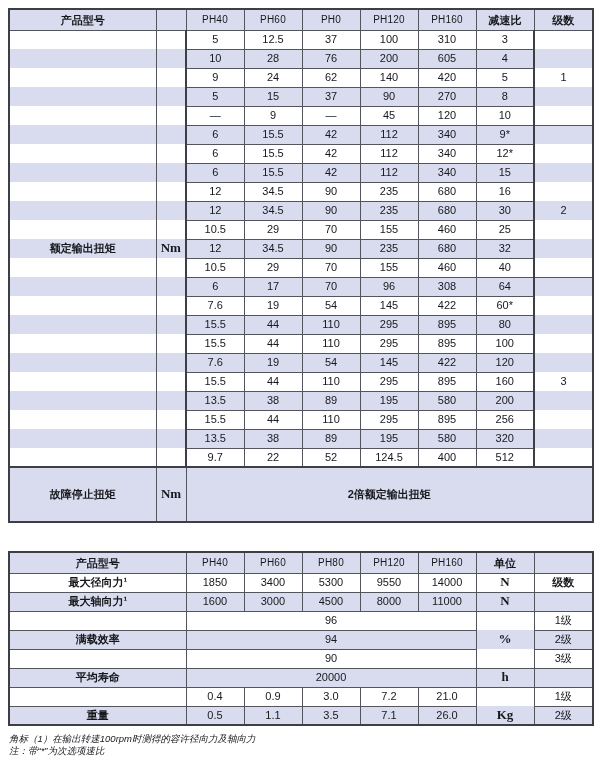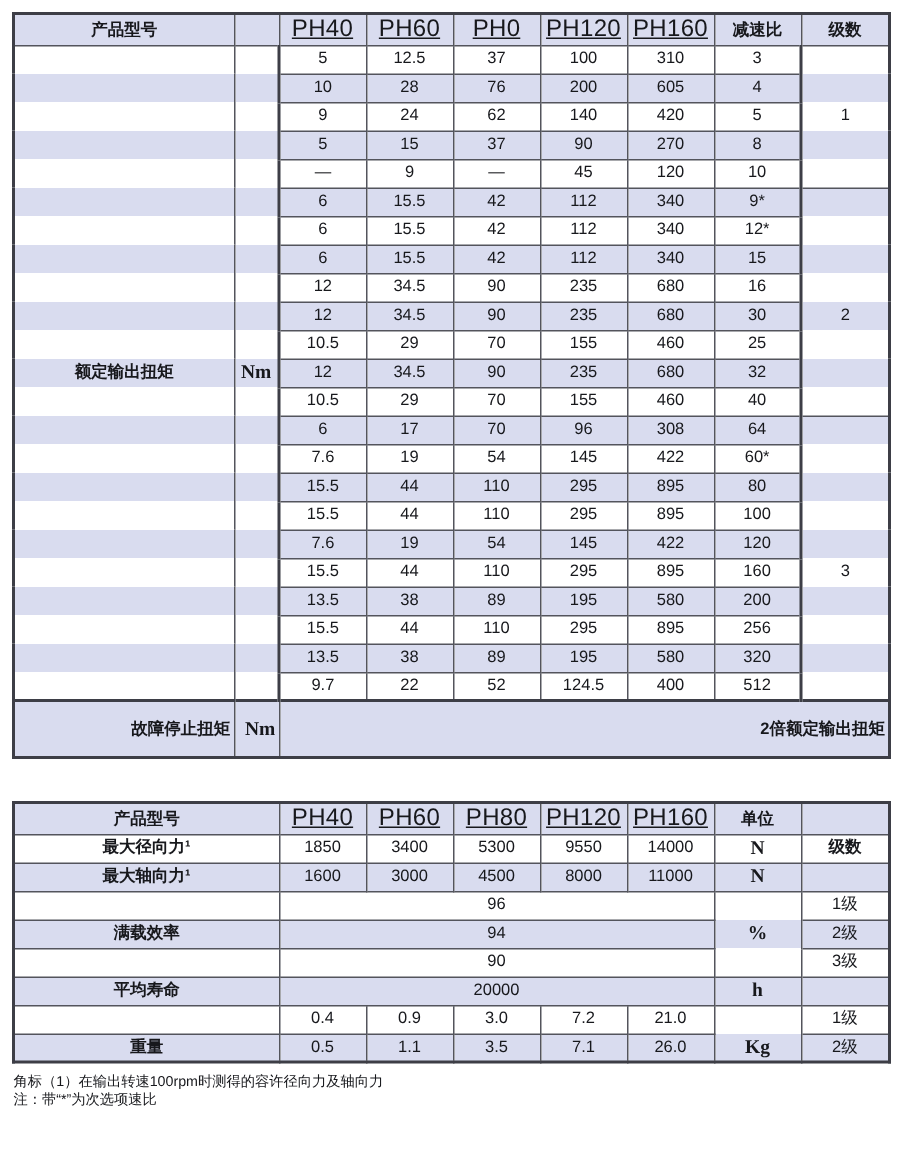--- a/index.html
+++ b/index.html
@@ -15,29 +15,29 @@
     padding-left: 32px;
   }
   td {
     border: 1px solid #53545c; text-align: center; vertical-align: middle;
     font-size: 11px; height: 19px; padding: 0 2px; line-height: 1.1;
     overflow: hidden; white-space: nowrap;
   }
   tr.striped td { background: #d9dcef; }
   .hrow td { height: 21px; background: #d9dcef; }
   .zh { font-weight: bold; font-size: 11px; }
-  .model { font-size: 16px; letter-spacing: 0.2px; text-decoration: underline; }
+  .model { font-size: 10px; letter-spacing: 0.2px; }
   .unit { font-family: "Liberation Serif", serif; font-weight: bold; font-size: 13px; }
   .nb { border-top-style: none; border-bottom-style: none; }
   .gtop { border-top: 1px solid #53545c; }
   .dbl { border-left: 2px solid #3d3e46; }
   .dbr { border-right: 2px solid #3d3e46; }
-  .frow td { height: 38px; border-top: 2px solid #3d3e46; text-align: right; }
+  .frow td { height: 55px; border-top: 2px solid #3d3e46; }
   #specs-table { margin-top: 28px; }
-  .notes { margin: 7px 0 11px 1px; font-size: 9.5px; line-height: 12px; color: #17181c; }
+  .notes { margin: 7px 0 11px 1px; font-size: 9.5px; line-height: 12px; color: #17181c; font-style: italic; }
 </style>
 </head>
 <body>
 
 <div class="page">
 
   <table id="torque-table">
     <colgroup>
       <col style="width:147px">
         <col style="width:30px">

